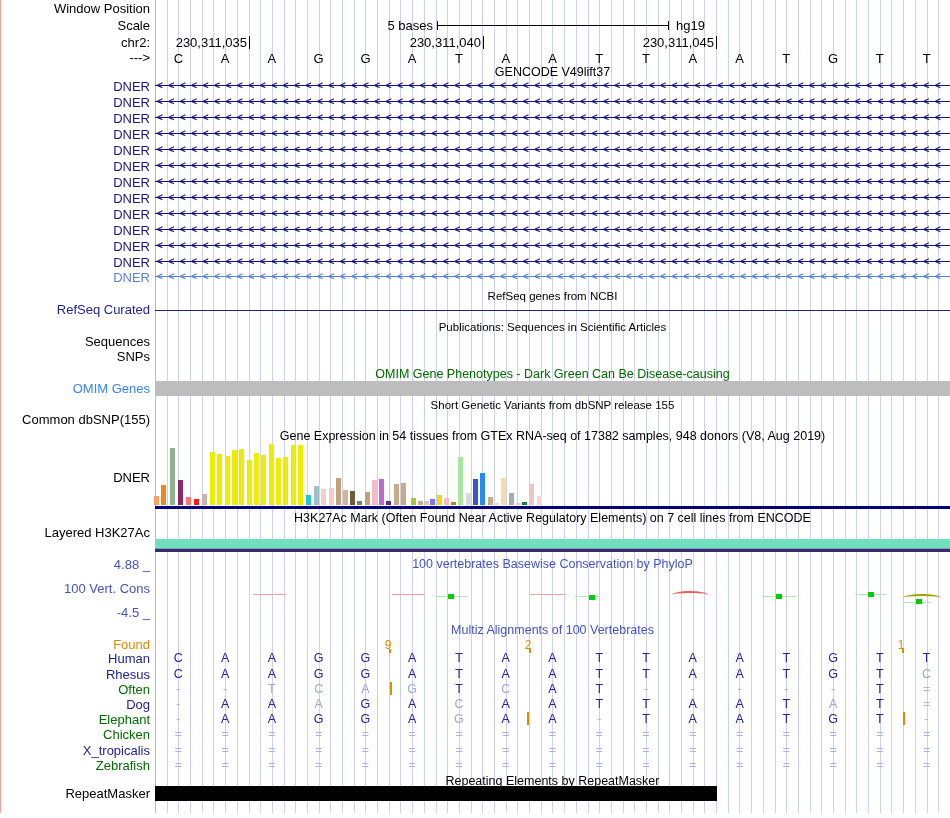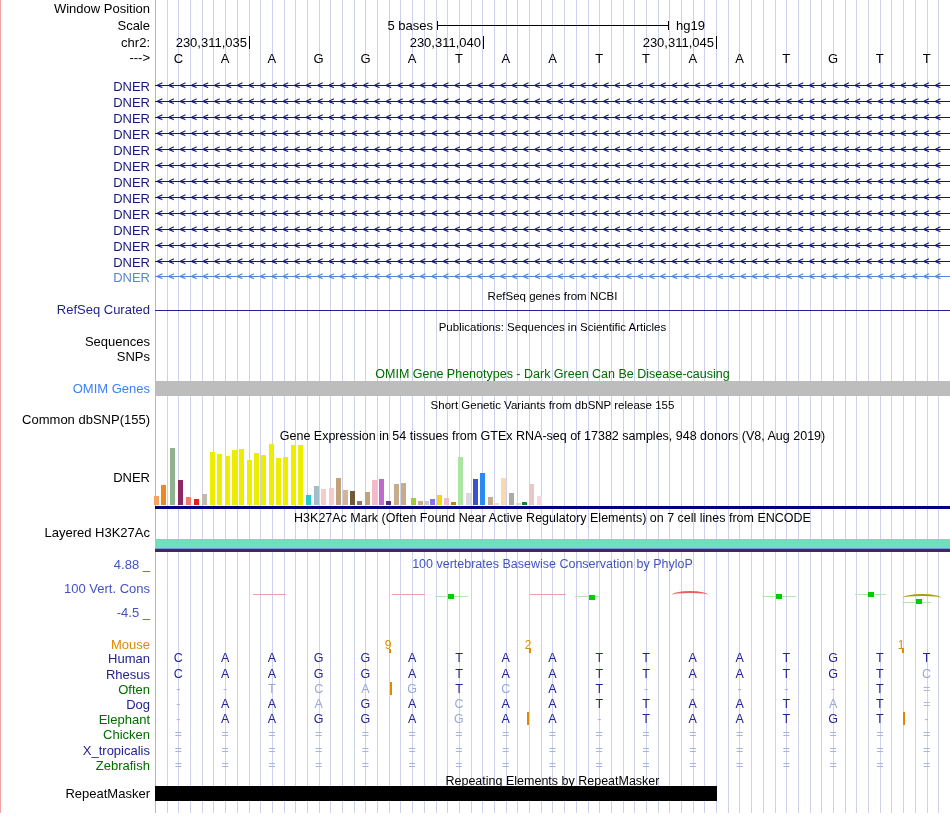--- a/index.html
+++ b/index.html
@@ -58,20 +58,21 @@
       <span class="cellspan seqletter" style="left: 599.265px; top: 51px;">T</span>
       <span class="cellspan seqletter" style="left: 646.029px; top: 51px;">T</span>
       <span class="cellspan seqletter" style="left: 692.794px; top: 51px;">A</span>
       <span class="cellspan seqletter" style="left: 739.559px; top: 51px;">A</span>
       <span class="cellspan seqletter" style="left: 786.324px; top: 51px;">T</span>
       <span class="cellspan seqletter" style="left: 833.088px; top: 51px;">G</span>
       <span class="cellspan seqletter" style="left: 879.853px; top: 51px;">T</span>
       <span class="cellspan seqletter" style="left: 926.618px; top: 51px;">T</span>
     </div>
 
+  <div class="title" style="top:66px;">GENCODE V49lift37</div>
   <div id="gencode-rows">
       <div style="left: 0px; top: 80px; width: 150px; text-align: right; font-size: 13px; line-height: 13px; color: rgb(22, 22, 126); position: absolute;">DNER</div>
       <div class="generow" style="left: 155px; top: 79px; width: 795px; height: 14px; overflow: hidden; position: absolute;">
         <div style="left: 0px; top: 6px; width: 100%; height: 1px; background: rgb(22, 22, 126); position: absolute;"></div>
         <div style="left: 2px; top: 0px; font-size: 10px; line-height: 13px; letter-spacing: 5.6px; font-weight: bold; color: rgb(22, 22, 126); white-space: nowrap; position: absolute;">&lt;&lt;&lt;&lt;&lt;&lt;&lt;&lt;&lt;&lt;&lt;&lt;&lt;&lt;&lt;&lt;&lt;&lt;&lt;&lt;&lt;&lt;&lt;&lt;&lt;&lt;&lt;&lt;&lt;&lt;&lt;&lt;&lt;&lt;&lt;&lt;&lt;&lt;&lt;&lt;&lt;&lt;&lt;&lt;&lt;&lt;&lt;&lt;&lt;&lt;&lt;&lt;&lt;&lt;&lt;&lt;&lt;&lt;&lt;&lt;&lt;&lt;&lt;&lt;&lt;&lt;&lt;&lt;&lt;</div>
       </div>
       <div style="left: 0px; top: 96px; width: 150px; text-align: right; font-size: 13px; line-height: 13px; color: rgb(22, 22, 126); position: absolute;">DNER</div>
       <div class="generow" style="left: 155px; top: 95px; width: 795px; height: 14px; overflow: hidden; position: absolute;">
         <div style="left: 0px; top: 6px; width: 100%; height: 1px; background: rgb(22, 22, 126); position: absolute;"></div>
         <div style="left: 2px; top: 0px; font-size: 10px; line-height: 13px; letter-spacing: 5.6px; font-weight: bold; color: rgb(22, 22, 126); white-space: nowrap; position: absolute;">&lt;&lt;&lt;&lt;&lt;&lt;&lt;&lt;&lt;&lt;&lt;&lt;&lt;&lt;&lt;&lt;&lt;&lt;&lt;&lt;&lt;&lt;&lt;&lt;&lt;&lt;&lt;&lt;&lt;&lt;&lt;&lt;&lt;&lt;&lt;&lt;&lt;&lt;&lt;&lt;&lt;&lt;&lt;&lt;&lt;&lt;&lt;&lt;&lt;&lt;&lt;&lt;&lt;&lt;&lt;&lt;&lt;&lt;&lt;&lt;&lt;&lt;&lt;&lt;&lt;&lt;&lt;&lt;&lt;</div>
@@ -228,21 +229,22 @@
       <div style="left: 672px; top: 591px; width: 36px; height: 6px; border-top: 2.5px solid rgb(232, 96, 96); border-radius: 50%; background: transparent; position: absolute;"></div>
       <div style="left: 762px; top: 596px; width: 34px; height: 1px; background: rgb(181, 230, 181); position: absolute;"></div>
       <div style="left: 776px; top: 594px; width: 6px; height: 5px; background: rgb(0, 204, 0); position: absolute;"></div>
       <div style="left: 855px; top: 594px; width: 31px; height: 1px; background: rgb(181, 230, 181); position: absolute;"></div>
       <div style="left: 868px; top: 592px; width: 6px; height: 5px; background: rgb(0, 204, 0); position: absolute;"></div>
       <div style="left: 903px; top: 594px; width: 38px; height: 6px; border-top: 2.5px solid rgb(168, 160, 0); border-radius: 50%; background: transparent; position: absolute;"></div>
       <div style="left: 902px; top: 602px; width: 29px; height: 1px; background: rgb(181, 230, 181); position: absolute;"></div>
       <div style="left: 916px; top: 599px; width: 6px; height: 5px; background: rgb(0, 204, 0); position: absolute;"></div>
     </div>
 
-  <div class="lbl" style="top:638px;color:#de8a00;">Mouse</div>
+  <div class="title" style="top:624px;color:#4353c4;">Multiz Alignments of 100 Vertebrates</div>
+  <div class="lbl" style="top:638px;color:#de8a00;">Found</div>
   <div id="multiz-rows">
       <span class="cellspan" style="left: 388px; top: 638px; font-size: 12px; color: rgb(222, 138, 0);">9</span>
       <div style="left: 389px; top: 649px; width: 2px; height: 4px; background: rgb(222, 138, 0); position: absolute;"></div>
       <span class="cellspan" style="left: 528px; top: 638px; font-size: 12px; color: rgb(222, 138, 0);">2</span>
       <div style="left: 529px; top: 649px; width: 2px; height: 4px; background: rgb(222, 138, 0); position: absolute;"></div>
       <span class="cellspan" style="left: 901px; top: 638px; font-size: 12px; color: rgb(222, 138, 0);">1</span>
       <div style="left: 902px; top: 649px; width: 2px; height: 4px; background: rgb(222, 138, 0); position: absolute;"></div>
       <div style="left: 0px; top: 652px; width: 150px; text-align: right; font-size: 13px; line-height: 13px; color: rgb(35, 35, 142); position: absolute;">Human</div>
       <div style="left: 0px; top: 0px; width: 950px; height: 0px; position: absolute;">
         <span class="cellspan alnletter" style="left: 178.382px; top: 651px; color: rgb(36, 36, 154);">C</span>

